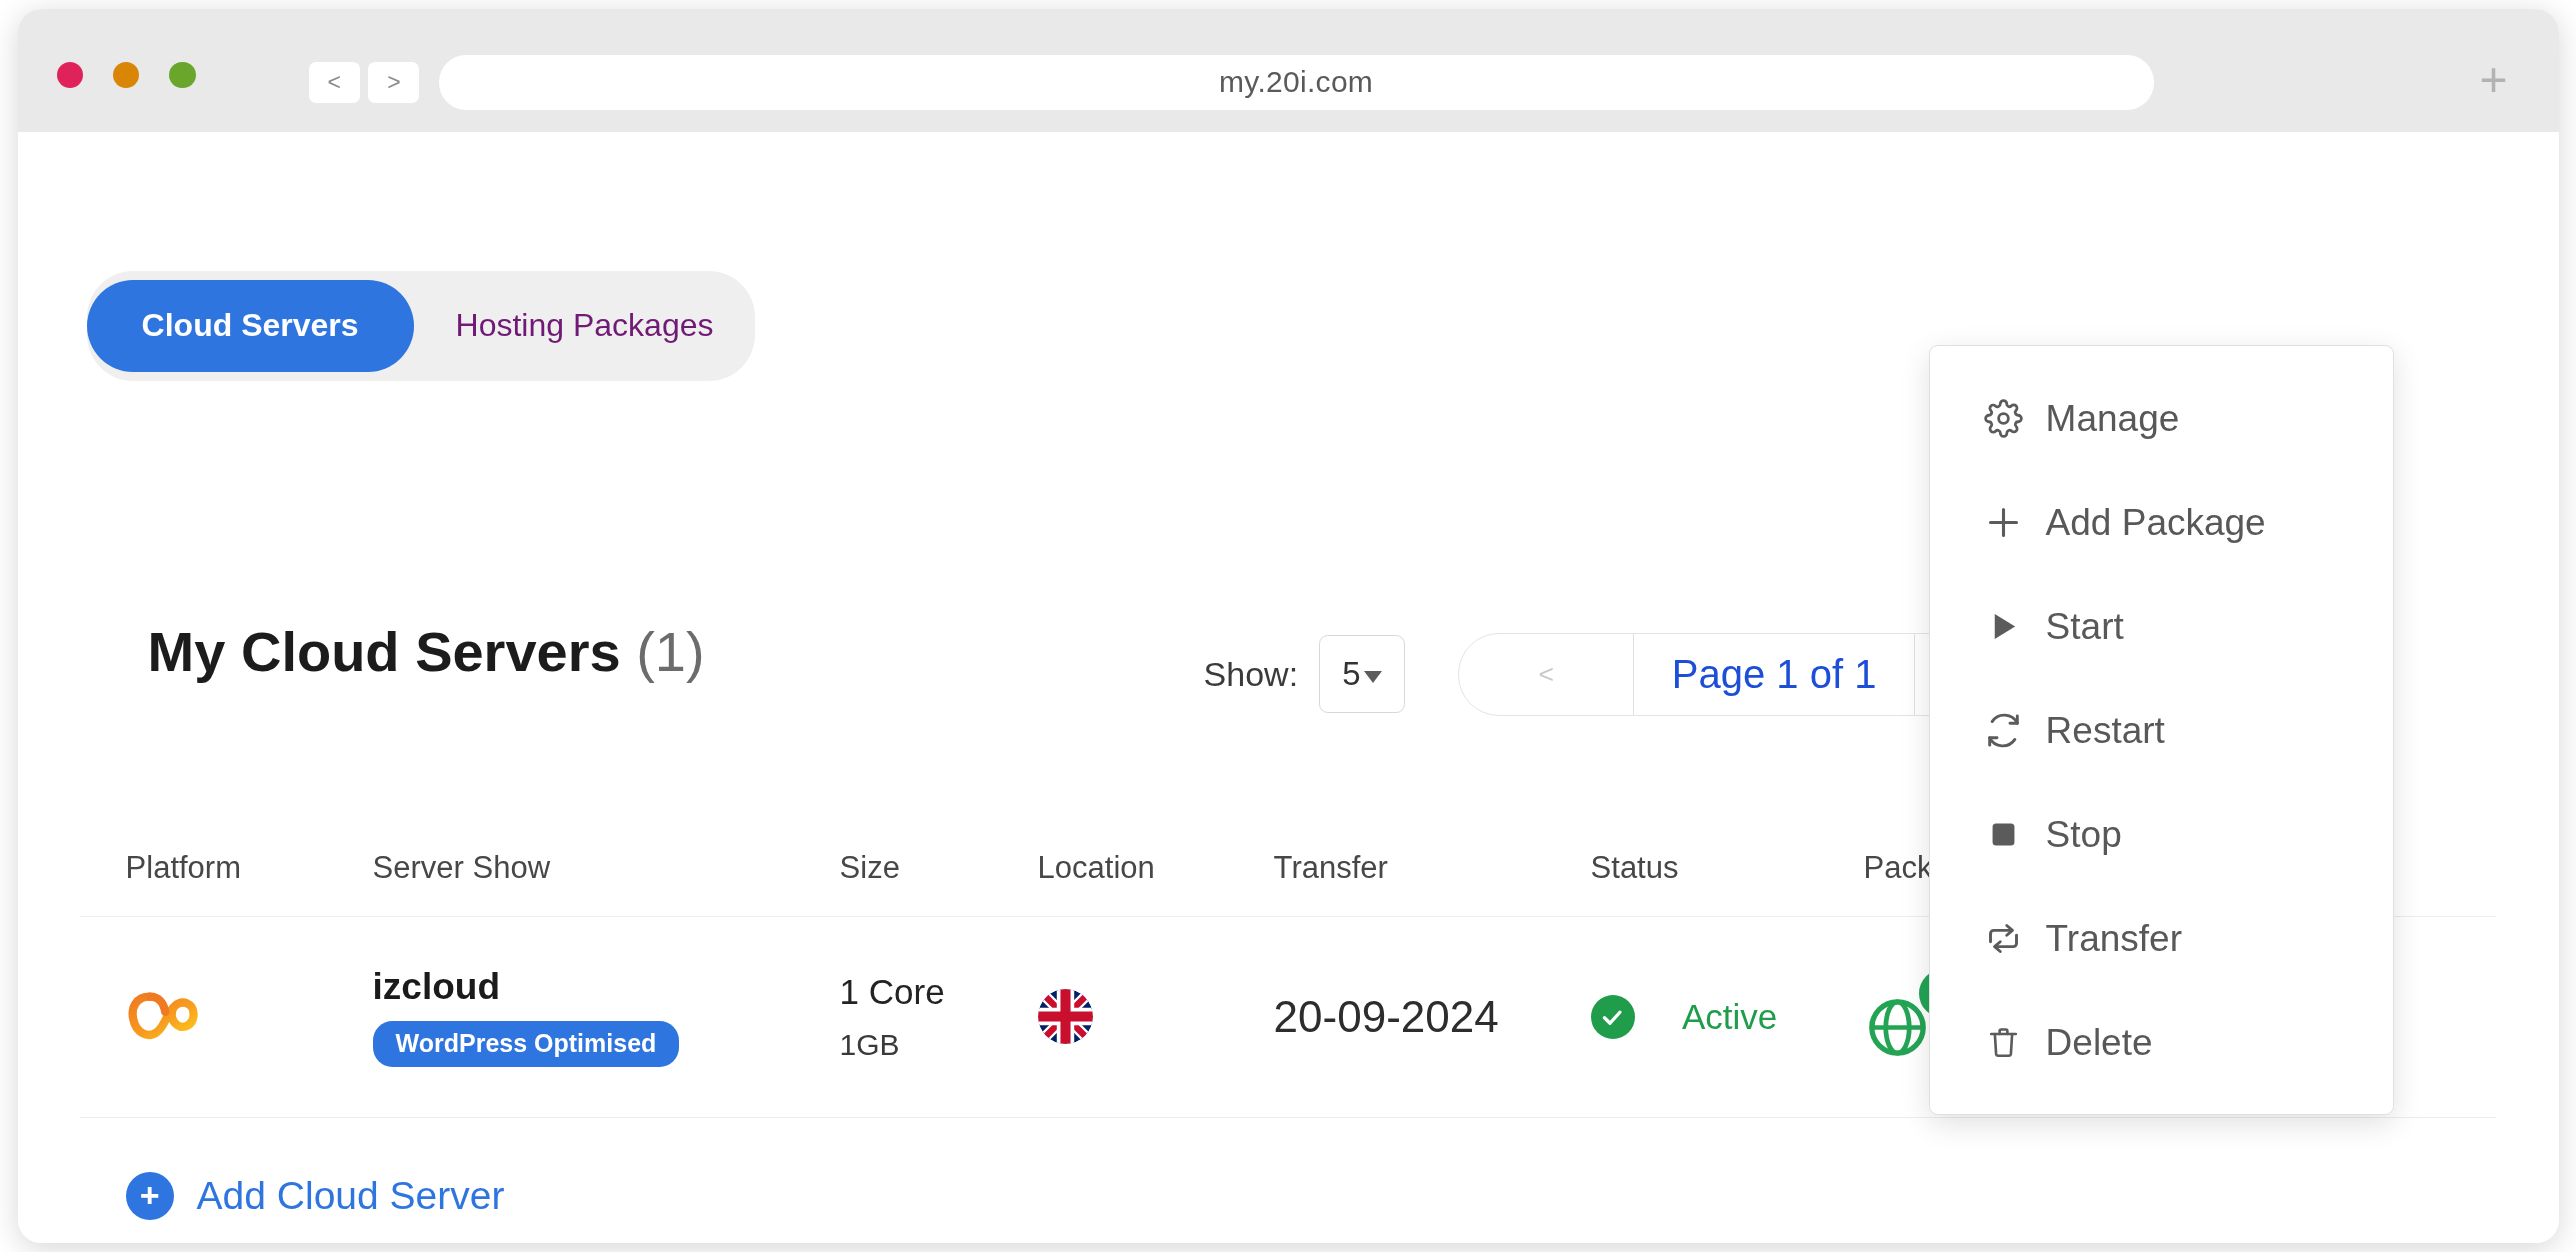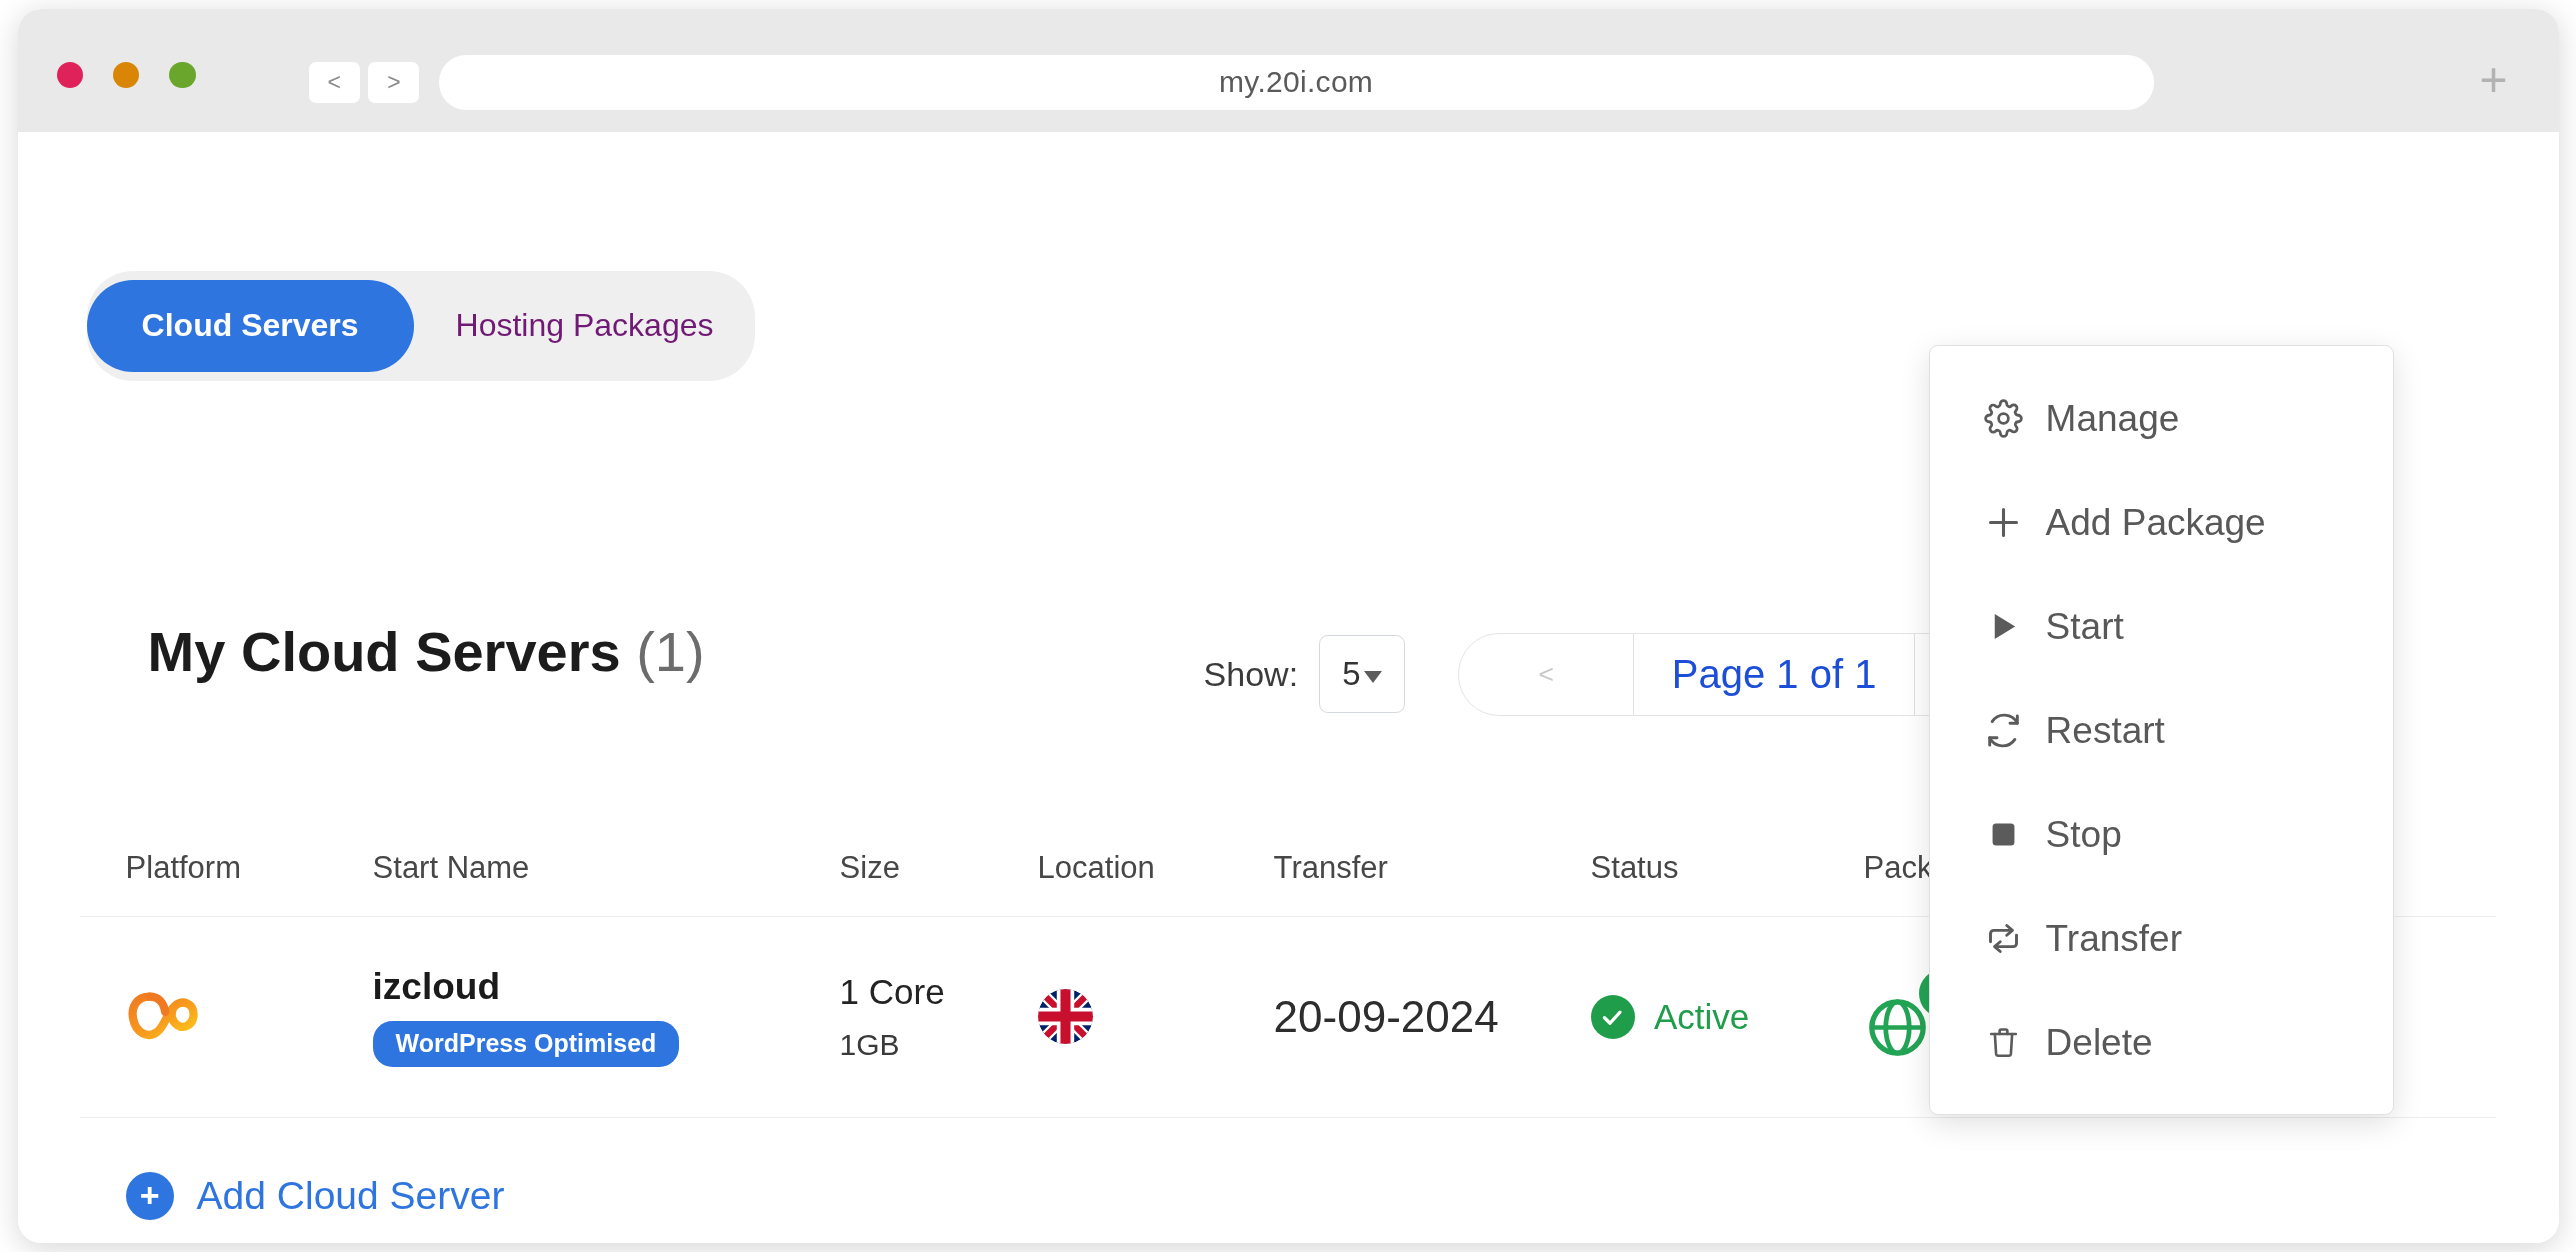--- a/index.html
+++ b/index.html
@@ -289,21 +289,21 @@
 
   .created-text { font-size: 44px; color: #2d2d2d; white-space: nowrap; }
 
   .status-cell { display: flex; align-items: center; gap: 19.4px; }
   .status-check {
     width: 44px; height: 44px;
     border-radius: 50%;
     background: #1f9d4b;
     display: flex; align-items: center; justify-content: center;
   }
-  .status-text { font-size: 35px; color: #1f9d4b; }
+  .status-text { font-size: 35px; color: #1f9d4b; margin-left: 28px; }
 
   .pkg-cell { position: relative; width: 99px; height: 88px; }
   .pkg-badge {
     position: absolute;
     right: -5.3px; top: -3.5px;
     width: 49px; height: 49px;
     border-radius: 50%;
     background: #23a455;
     color: #fff;
     font-size: 26.4px;
@@ -417,21 +417,21 @@
         <div class="pager-prev">&lt;</div>
         <div class="pager-page">Page 1 of  1</div>
         <div class="pager-next">&gt;</div>
       </div>
     </div>
 
     <div class="table">
 
       <div class="thead">
         <div class="th c-platform">Platform</div>
-        <div class="th c-name">Start Name</div>
+        <div class="th c-name">Server Show</div>
         <div class="th c-size">Size</div>
         <div class="th c-location">Location</div>
         <div class="th c-created">Transfer</div>
         <div class="th c-status">Status</div>
         <div class="th c-package">Packages</div>
       </div>
 
       <div class="row">
 
         <div class="c-platform">

